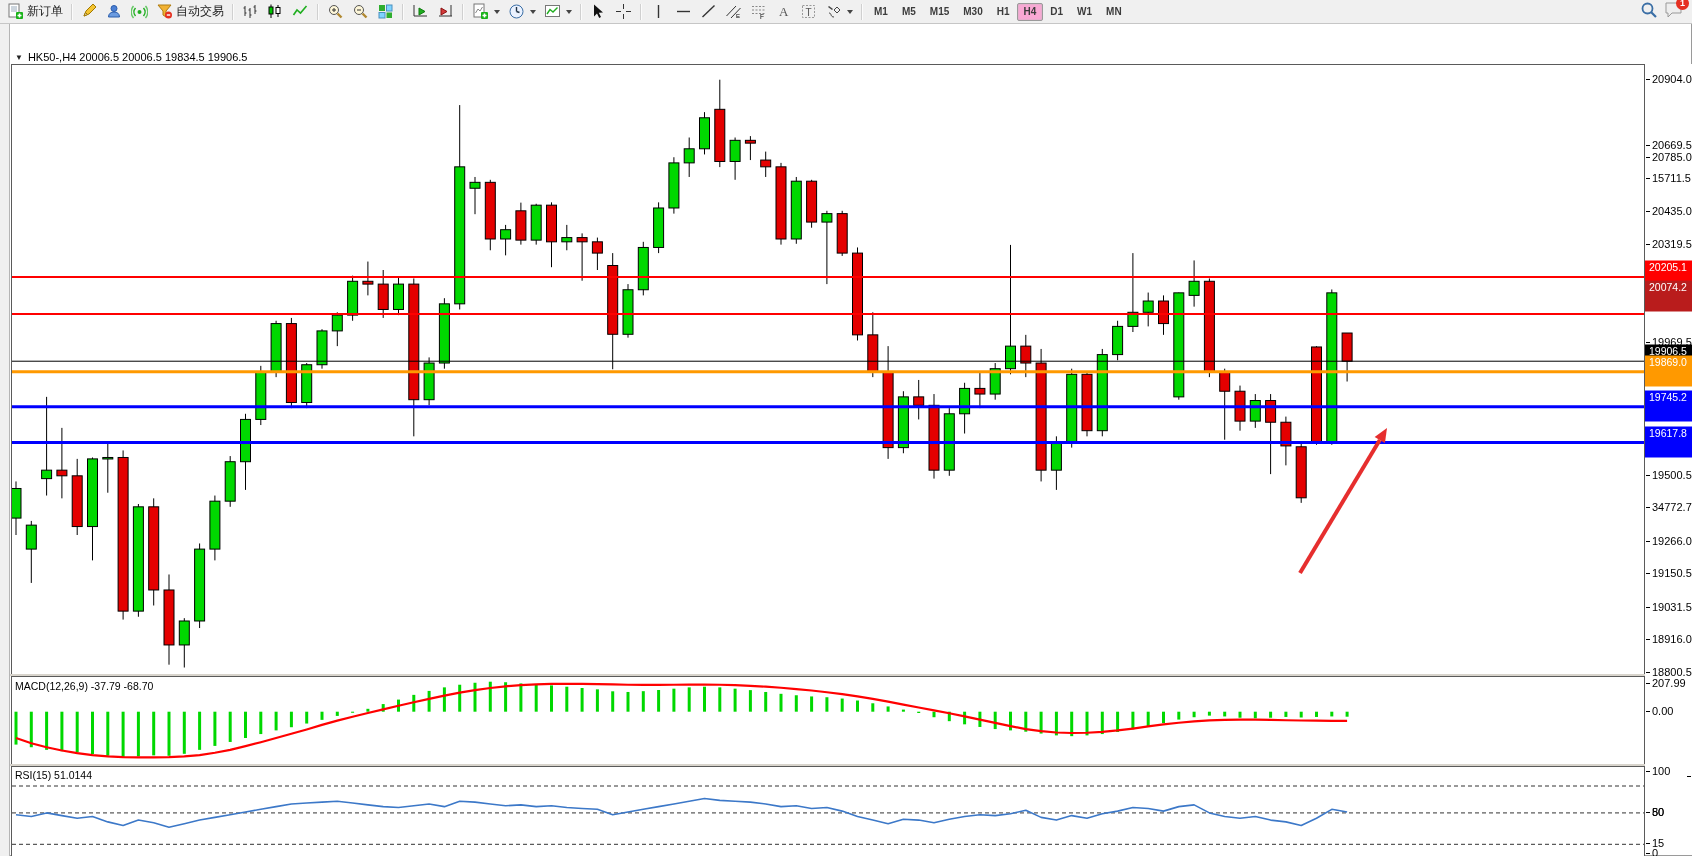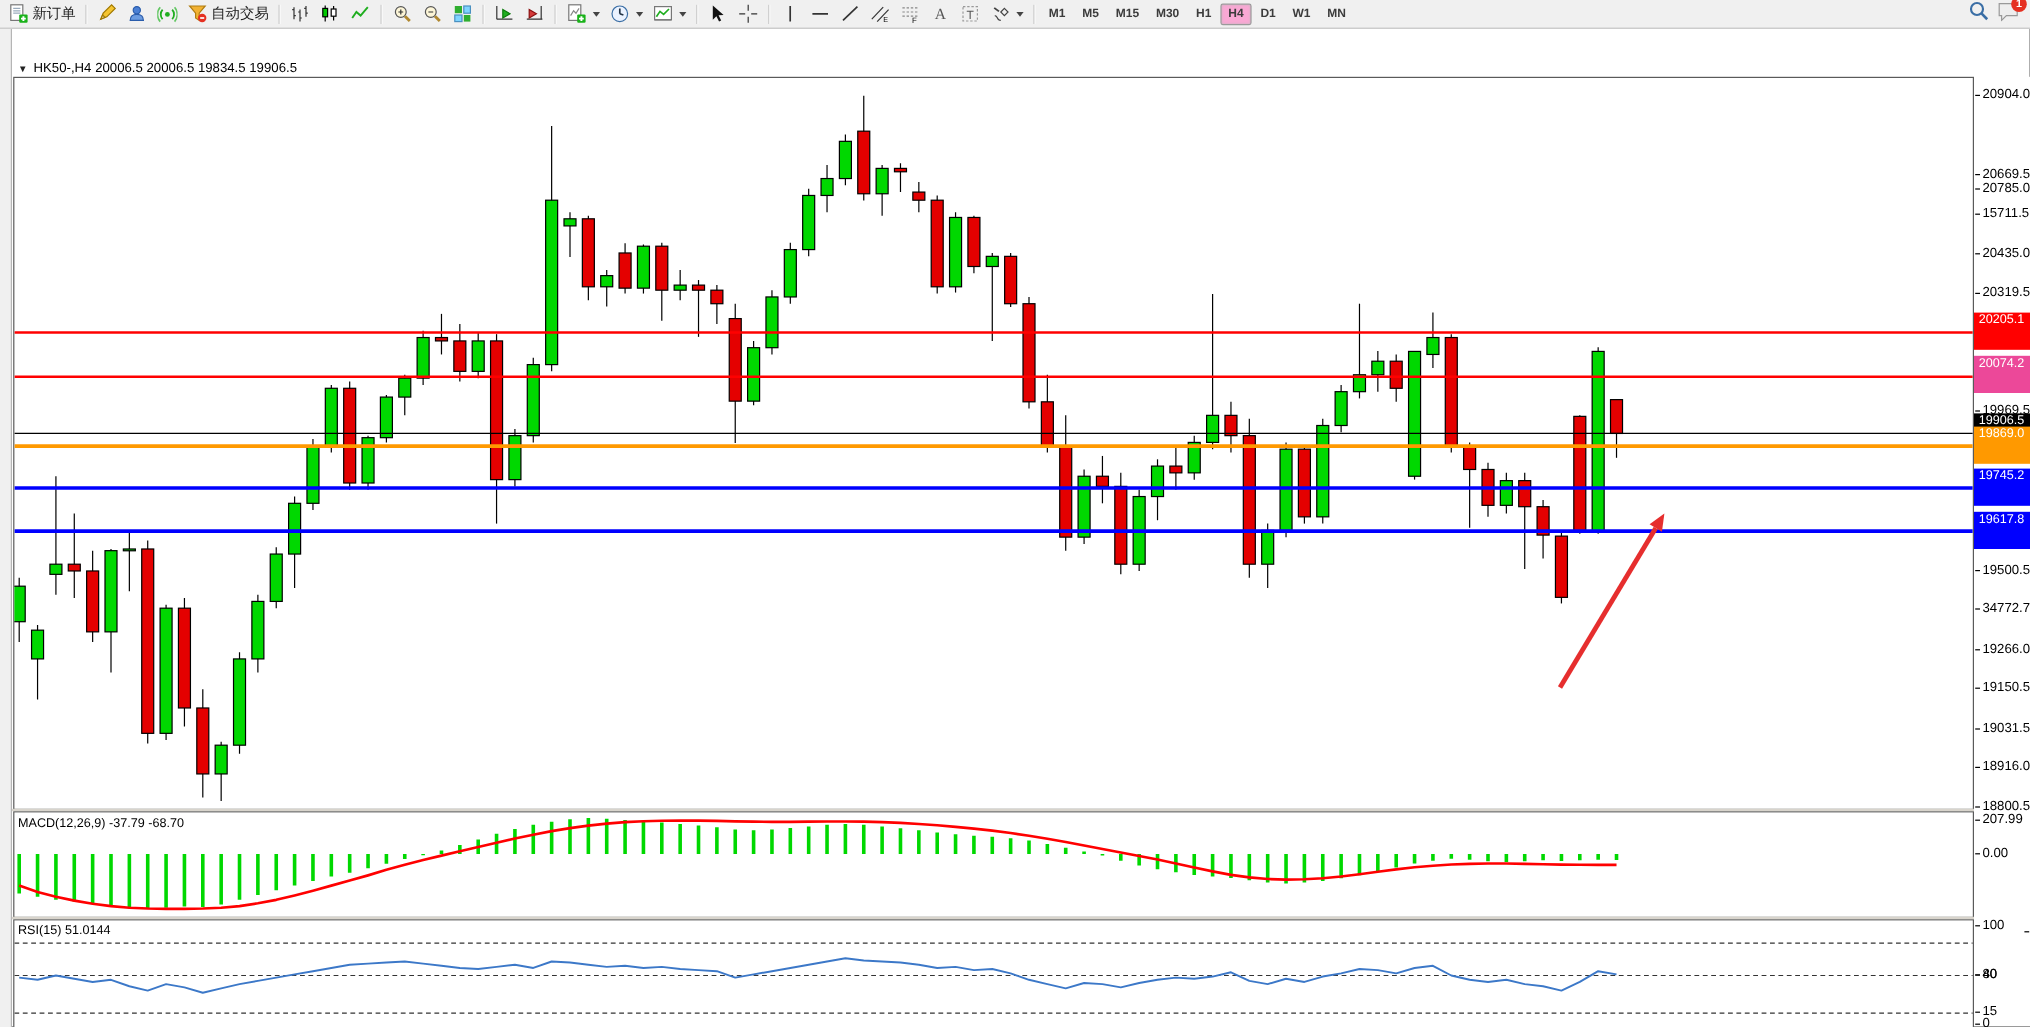--- a/index.html
+++ b/index.html
@@ -637,28 +637,28 @@
       <div class="ptick" style="top: 278.447px;">19969.5</div>
       <div class="ptick" style="top: 311.995px;">19850.5</div>
       <div class="ptick" style="top: 410.664px;">19500.5</div>
       <div class="ptick" style="top: 443.225px;">34772.7</div>
       <div class="ptick" style="top: 476.773px;">19266.0</div>
       <div class="ptick" style="top: 509.334px;">19150.5</div>
       <div class="ptick" style="top: 542.881px;">19031.5</div>
       <div class="ptick" style="top: 575.442px;">18916.0</div>
       <div class="ptick" style="top: 608.003px;">18800.5</div>
       <div class="ptag" style="top: 212.029px; background: rgb(255, 0, 0);">20205.1</div>
-      <div class="ptag" style="top: 248px; background: #ec4899;">20074.2</div>
+      <div class="ptag" style="top: 232px; background: #b91c1c;">20074.2</div>
       <div class="ptag" style="top: 296.208px; background: #000000;">19906.5</div>
       <div class="ptag" style="top: 306.779px; background: rgb(255, 153, 0);">19869.0</div>
       <div class="ptag" style="top: 341.68px; background: rgb(0, 0, 255);">19745.2</div>
       <div class="ptag" style="top: 377.596px; background: rgb(0, 0, 255);">19617.8</div>
       <div class="ptick" style="top: 619.333px;">207.99</div>
       <div class="ptick" style="top: 646.7px;">0.00</div>
       <div class="ptick" style="top: 712px; margin-left: 41px;">-355.08</div>
       <div class="ptick" style="top: 707px;">100</div>
       <div class="ptick" style="top: 748px;">80</div>
-      <div class="ptick" style="top: 747.91px;">40</div>
+      <div class="ptick" style="top: 747.91px;">50</div>
       <div class="ptick" style="top: 779.305px;">15</div>
       <div class="ptick" style="top: 789px;">0</div>
     </div>
 
 </div>
 
 </body></html>

